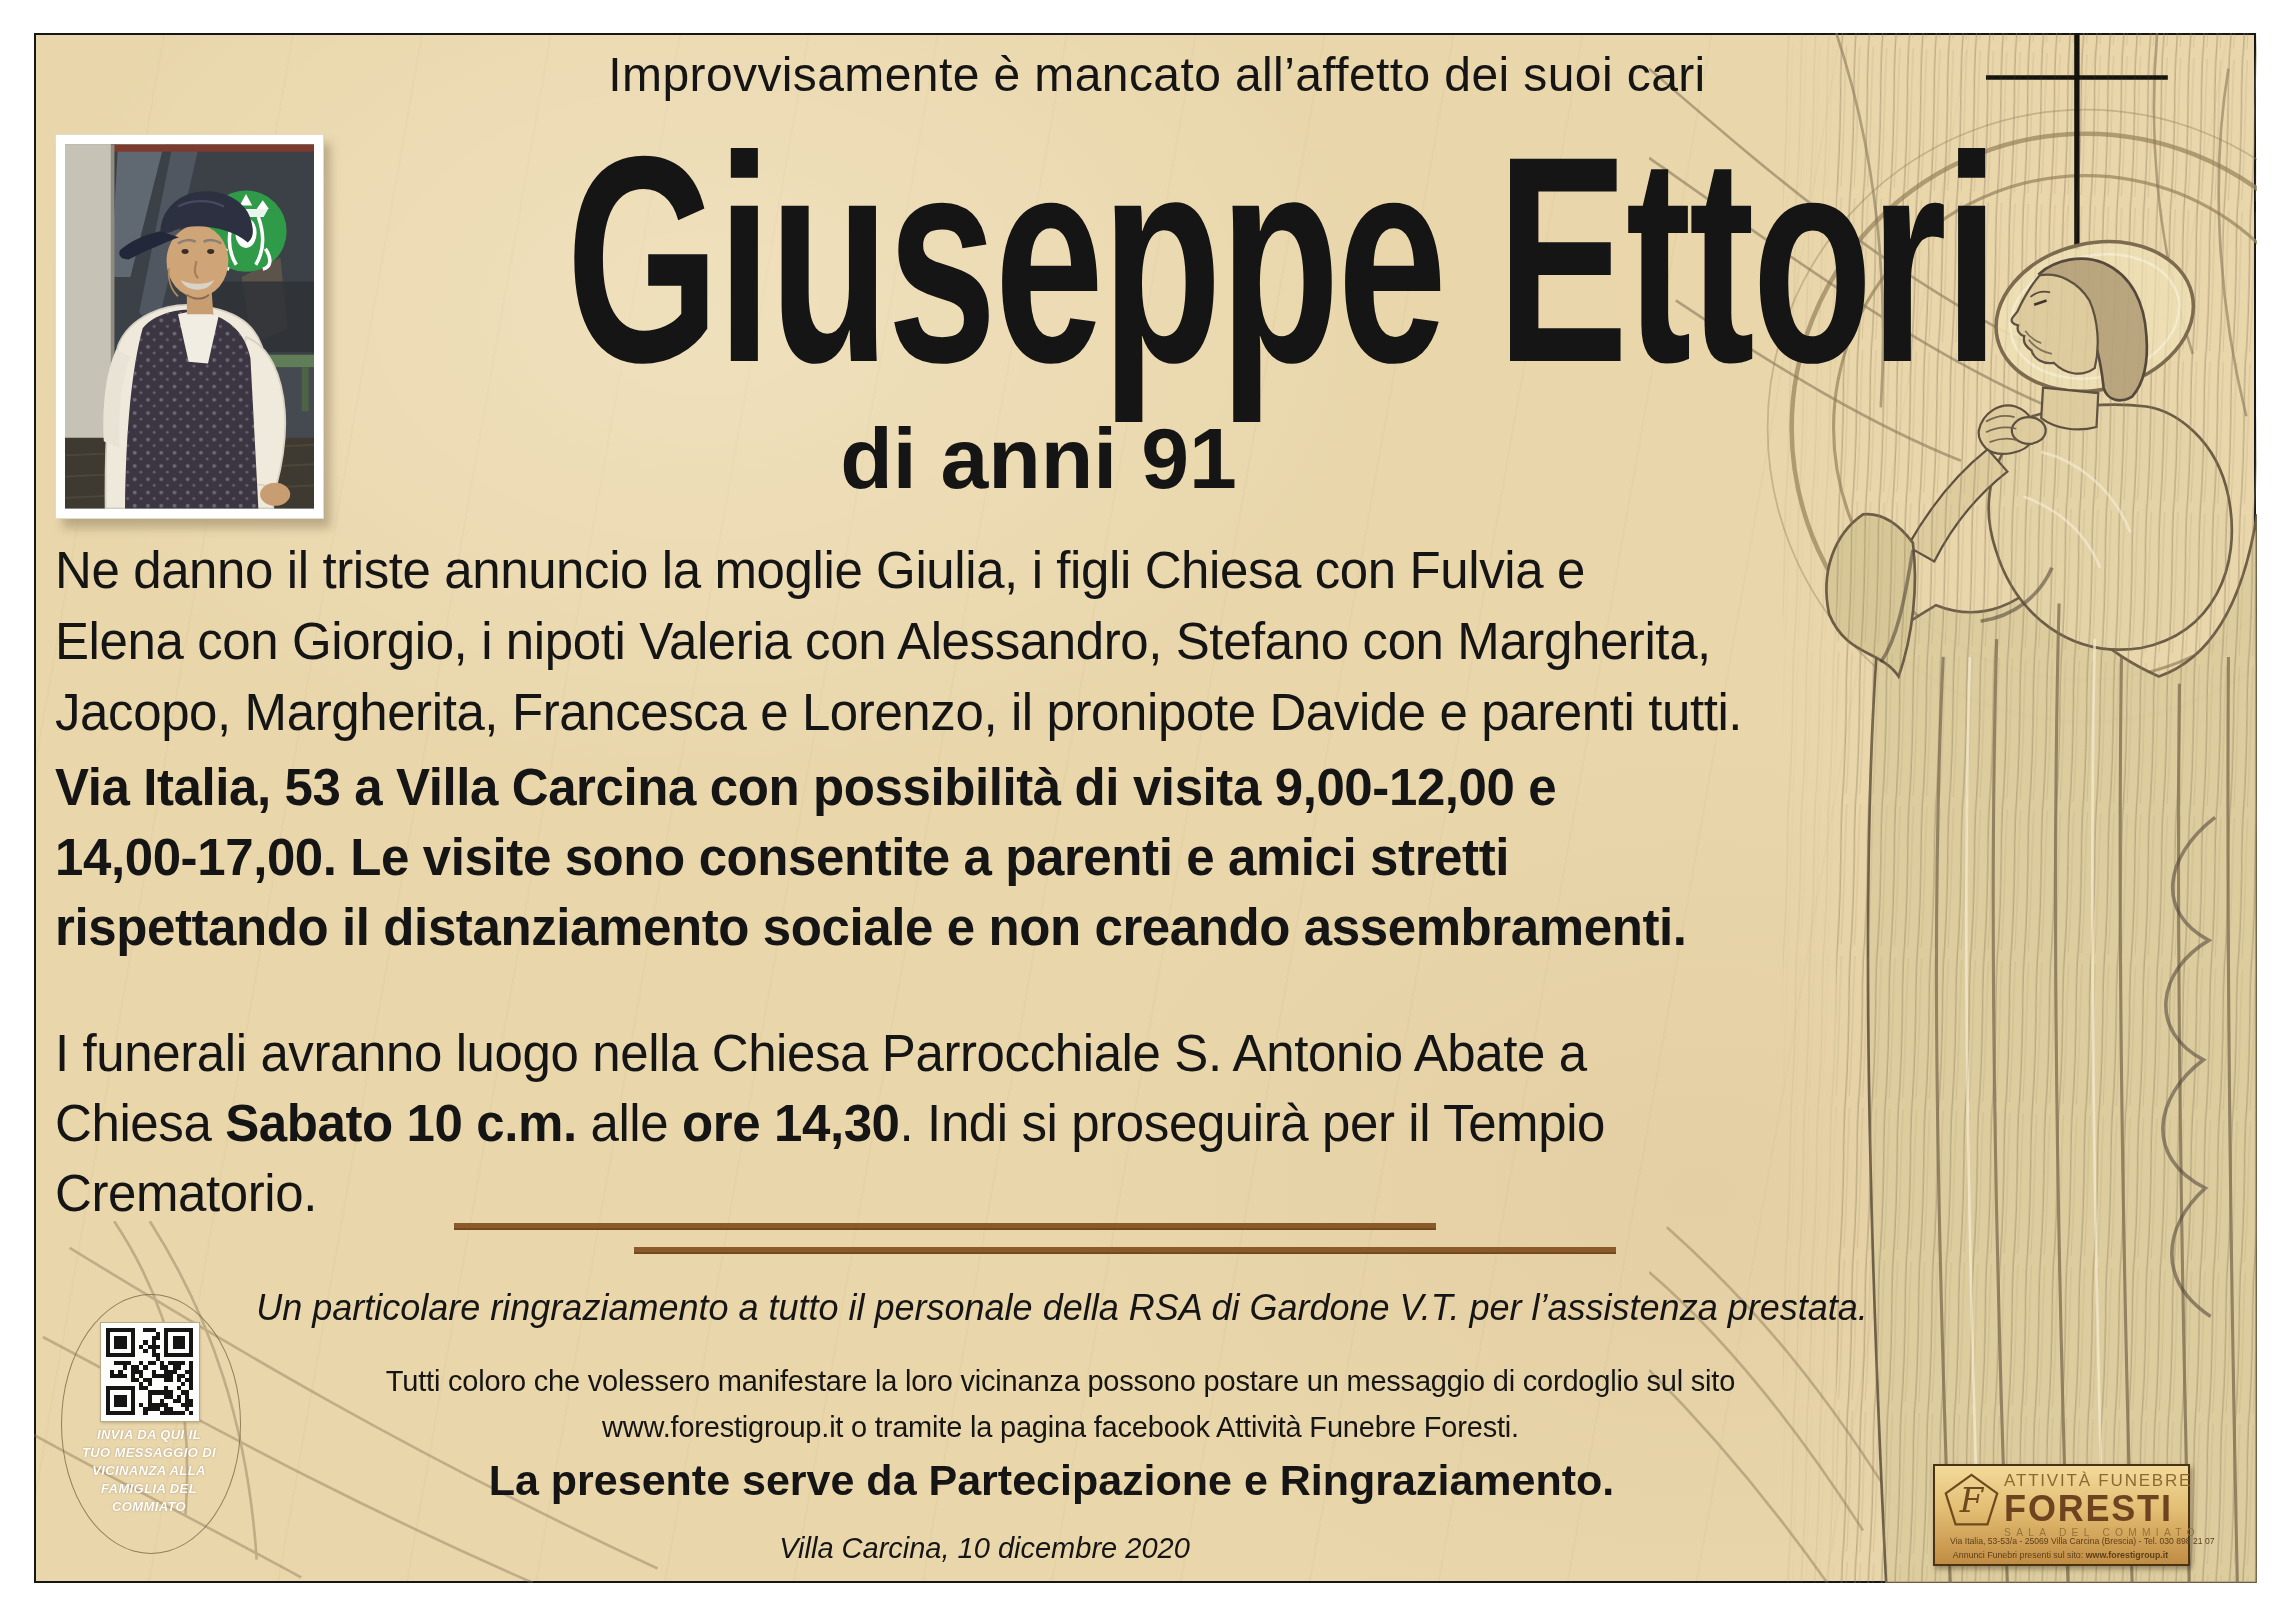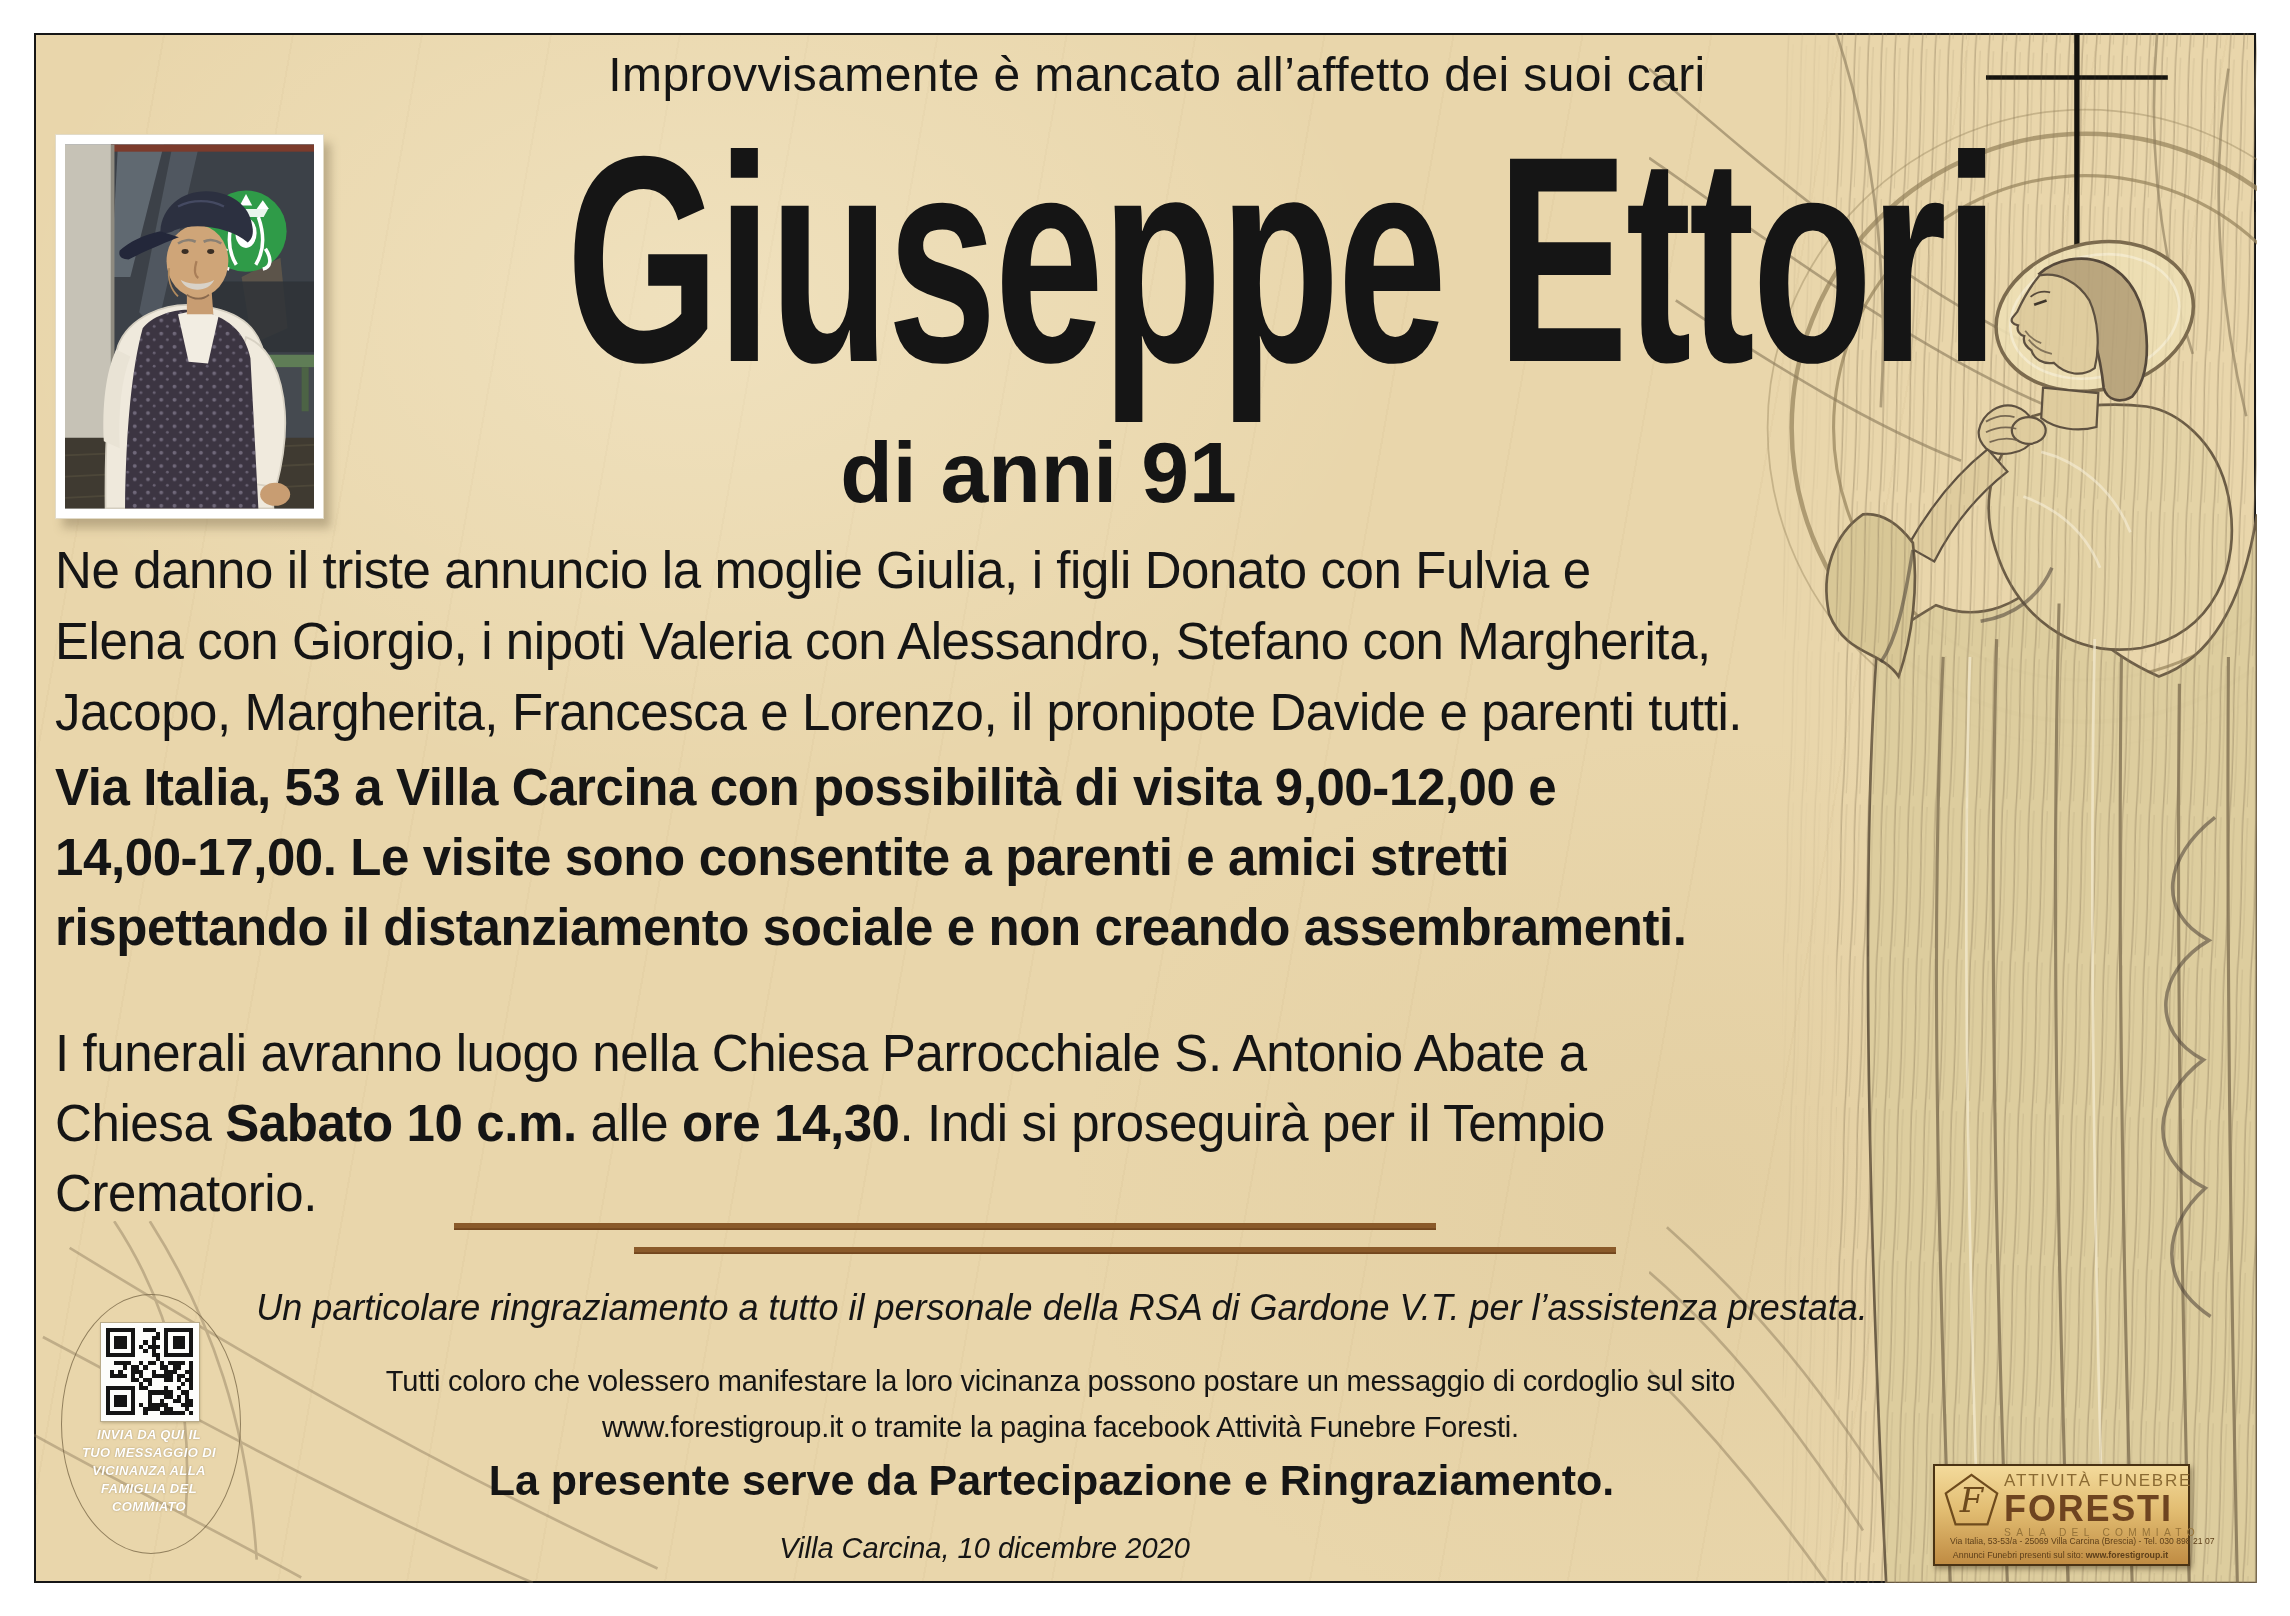--- a/index.html
+++ b/index.html
@@ -11,21 +11,21 @@
           radial-gradient(1158px 802px at 30% 18%, rgba(255,250,232,.30), transparent 60%),
           radial-gradient(980px 713px at 75% 75%, rgba(176,146,88,.10), transparent 65%),
           repeating-linear-gradient(100deg, transparent 0 125px, rgba(160,130,80,.05) 125px 127px),
           #e9d6ab;}
   svg{display:block}
   .art{position:absolute;pointer-events:none;}
   .centerwrap{position:absolute;text-align:center;white-space:nowrap;}
   .intro{top:48px;left:12px;width:2290px;font-size:48px;line-height:53px;letter-spacing:0.4px;}
   .title{top:112px;left:214px;width:1720px;line-height:294px;height:294px;}
   .title span{display:inline-block;font-size:294px;font-weight:bold;transform:scaleX(.67);transform-origin:50% 50%;letter-spacing:-3.6px;}
-  .age{top:428px;left:214px;width:1649px;font-size:86px;font-weight:bold;line-height:89px;}
+  .age{top:414px;left:214px;width:1649px;font-size:86px;font-weight:bold;line-height:89px;}
   .para{position:absolute;left:55px;width:2050px;font-size:51px;line-height:71px;letter-spacing:-0.4px;}
   .para div{white-space:nowrap;}
   .announce{top:535px;}
   .wake{top:753px;font-weight:bold;line-height:70px;}
   .funeral{top:1019px;line-height:70px;}
   .b{font-weight:bold;}
   .bar{position:absolute;height:7.1px;background:#8a5a2a;box-shadow:inset 0 -1.8px 0 rgba(90,50,15,.5);}
   .bar1{left:454px;top:1223px;width:982px;}
   .bar2{left:634px;top:1247px;width:982px;}
   .thanks{top:1283px;left:0;width:2124px;font-size:36px;font-weight:normal;font-style:italic;line-height:50px;letter-spacing:0;}
@@ -242,21 +242,21 @@
       <path d="M131,153 C140,159 161,159 169,153 C163,168 137,168 131,153 Z" fill="#d8d2c8"></path>
       <path d="M138,170 C146,176 156,176 163,170" stroke="#8a6a4e" stroke-width="2" fill="none"></path>
       <path d="M108,98 C110,66 140,48 172,54 C196,59 210,74 212,92 C214,101 212,107 207,111 C189,95 150,87 124,97 C118,101 112,101 108,98 Z" fill="#2c3040"></path>
       <path d="M108,98 C90,102 72,110 62,120 C60,126 64,130 72,130 C92,120 116,110 129,105 Z" fill="#23273a"></path>
       <path d="M128,70 C144,62 164,62 180,70" stroke="#454a62" stroke-width="2.5" fill="none"></path>
     </g>
   </svg>
 </div>
 
 <div class="para announce">
-  <div>Ne danno il triste annuncio la moglie Giulia, i figli Donato con Fulvia e</div>
+  <div>Ne danno il triste annuncio la moglie Giulia, i figli Chiesa con Fulvia e</div>
   <div>Elena con Giorgio, i nipoti Valeria con Alessandro, Stefano con Margherita,</div>
   <div>Jacopo, Margherita, Francesca e Lorenzo, il pronipote Davide e parenti tutti.</div>
 </div>
 
 <div class="para wake">
   <div>Via Italia, 53 a Villa Carcina con possibilità di visita 9,00-12,00 e</div>
   <div>14,00-17,00. Le visite sono consentite a parenti e amici stretti</div>
   <div>rispettando il distanziamento sociale e non creando assembramenti.</div>
 </div>
 

